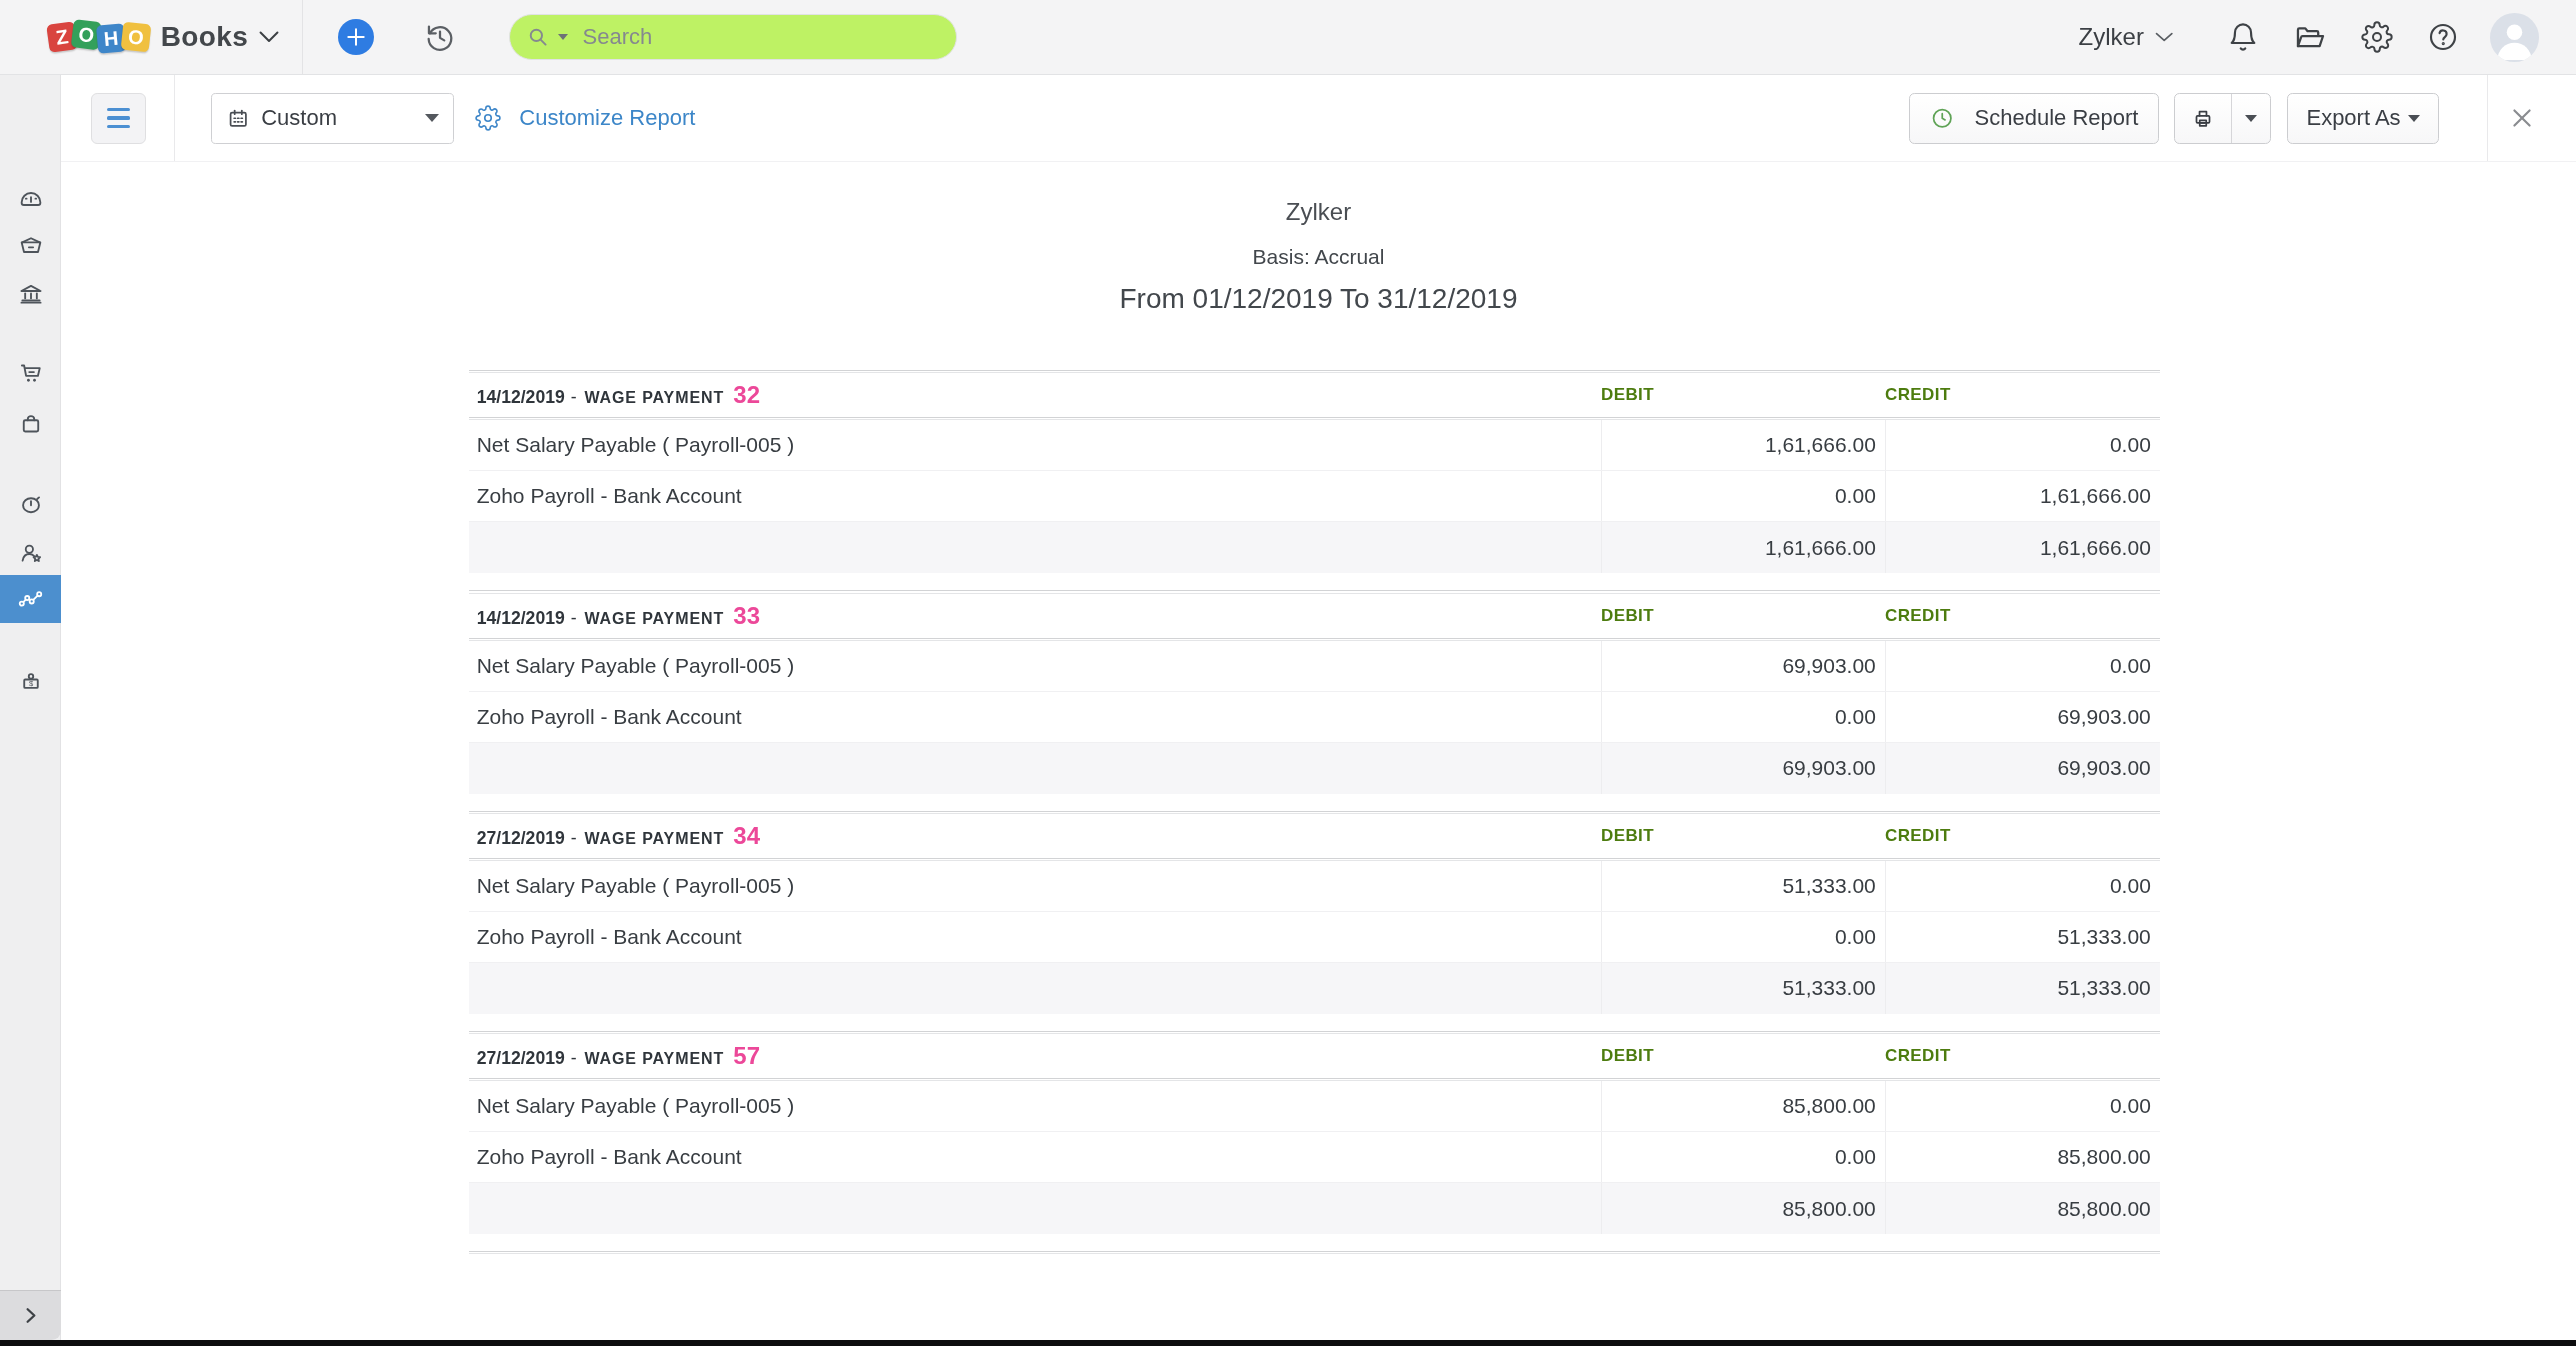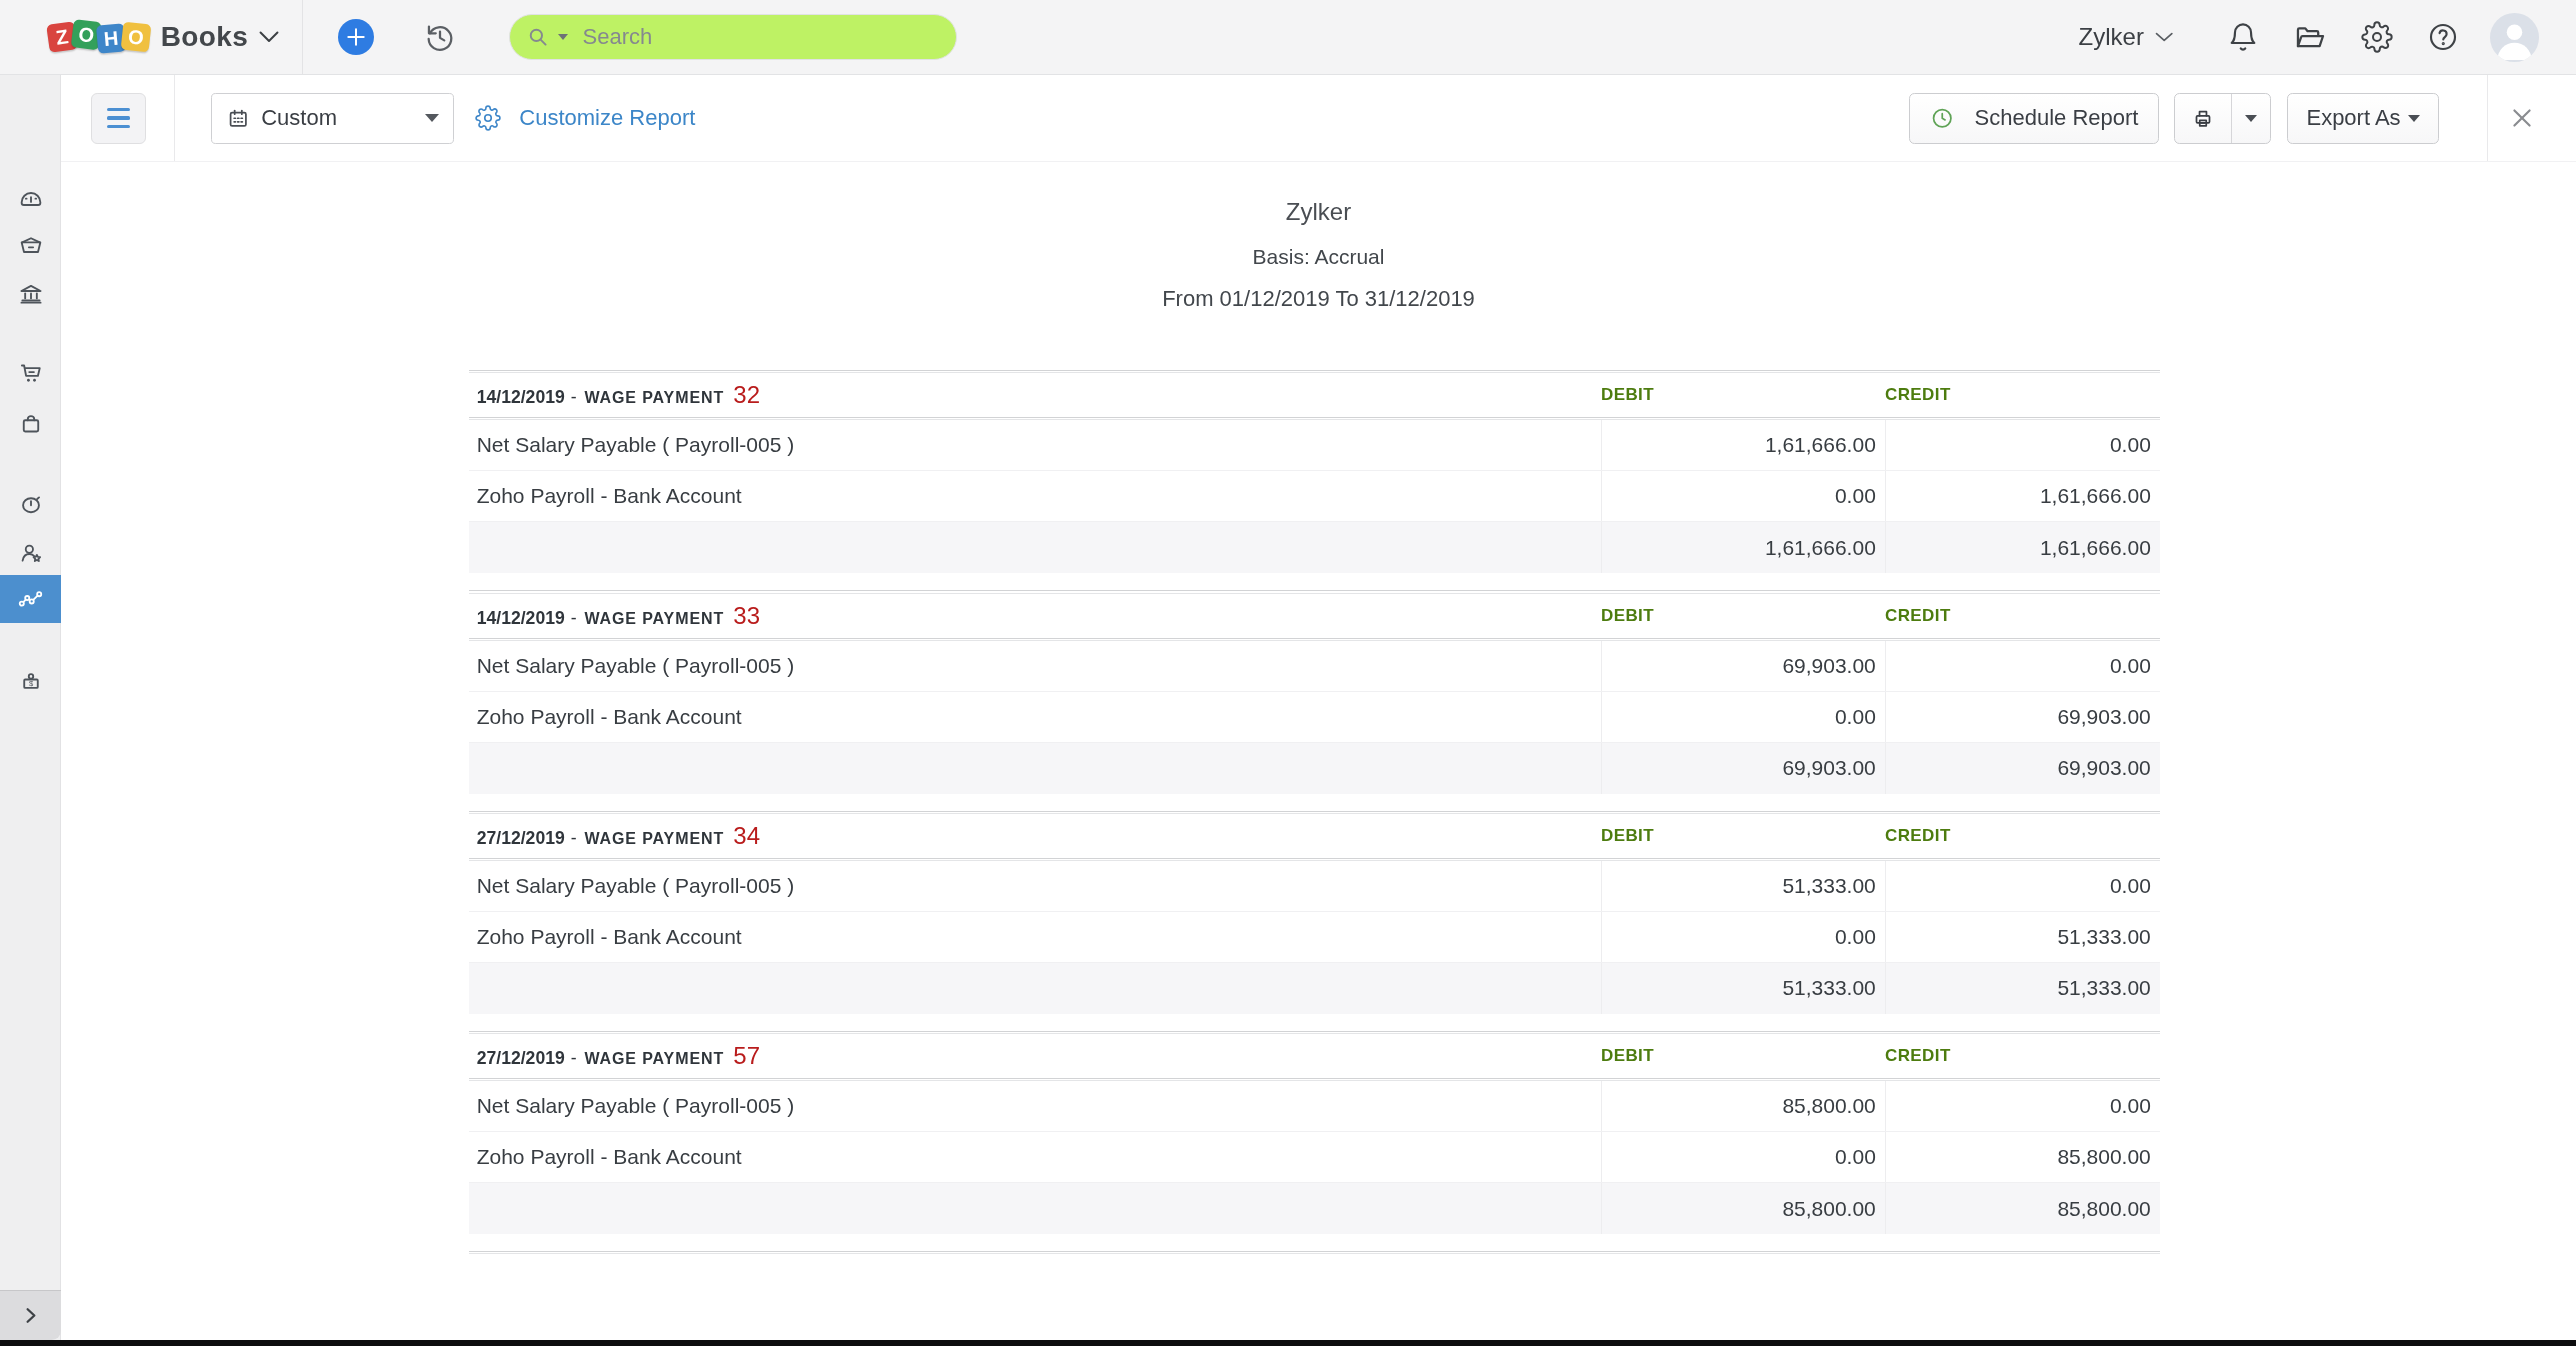--- a/index.html
+++ b/index.html
@@ -136,31 +136,31 @@
   }
   .export-btn{ margin-left:16px; padding:0 18.4px; gap:7px; }
   .close-btn{ margin-left:64px; background:none; border:none; color:#8a8c90; cursor:pointer; }
 
   
   .report{ flex:1; overflow:hidden; position:relative; }
   .report-head{ text-align:center; }
   .rh-org{ margin-top:34px; font-size:24px; line-height:31px; color:#4a4e53; }
   .rh-title{ margin-top:28px; font-size:35px; line-height:43px; font-weight:400; color:#41464b; }
   .rh-basis{ margin-top:17px; font-size:21px; line-height:26px; color:#42474c; }
-  .rh-period{ margin-top:15.3px; font-size:22px; line-height:28px; color:#42474c; }
+  .rh-period{ margin-top:15.3px; font-size:28px; line-height:28px; color:#42474c; }
 
   .table-wrap{ margin:57px 0 0 408px; width:1691px; }
   .sec{ margin-bottom:17px; }
   .sec-rule{ height:3.1px; border-top:0.8px solid #d2d3d5; border-bottom:0.8px solid #e4e5e7; }
   .sec-head{ height:44px; display:flex; align-items:center; }
   .head-label{ flex:1; padding-left:7.7px; display:flex; align-items:baseline; }
   .h-date{ font-size:17.6px; font-weight:700; color:#2f353b; }
   .h-dash{ font-size:17.6px; color:#2f353b; margin:0 7.7px 0 6.1px; }
   .h-type{ font-size:16px; font-weight:700; letter-spacing:0.9px; color:#2f353b; }
-  .h-num{ font-size:24px; font-weight:400; color:#b91c1c; margin-left:9.2px; }
+  .h-num{ font-size:24px; font-weight:700; color:#ec4899; margin-left:9.2px; }
   .head-debit,.head-credit{
     font-size:17px; font-weight:700; letter-spacing:0.4px; color:#4d7c0f;
     text-align:left; padding-right:9.2px;
   }
   .head-debit{ width:284px; } .head-credit{ width:275px; }
   .row{ height:51px; display:flex; align-items:stretch; border-bottom:0.8px solid #f0f0f2; font-size:21px; color:#383d42;}
   .cell-account{ flex:1; display:flex; align-items:center; padding-left:7.7px; }
   .cell-debit,.cell-credit{ display:flex; align-items:center; justify-content:flex-end;
     padding-right:9.2px; border-left:0.8px solid #ededef; }
   .cell-debit{ width:284px; } .cell-credit{ width:275px; }

